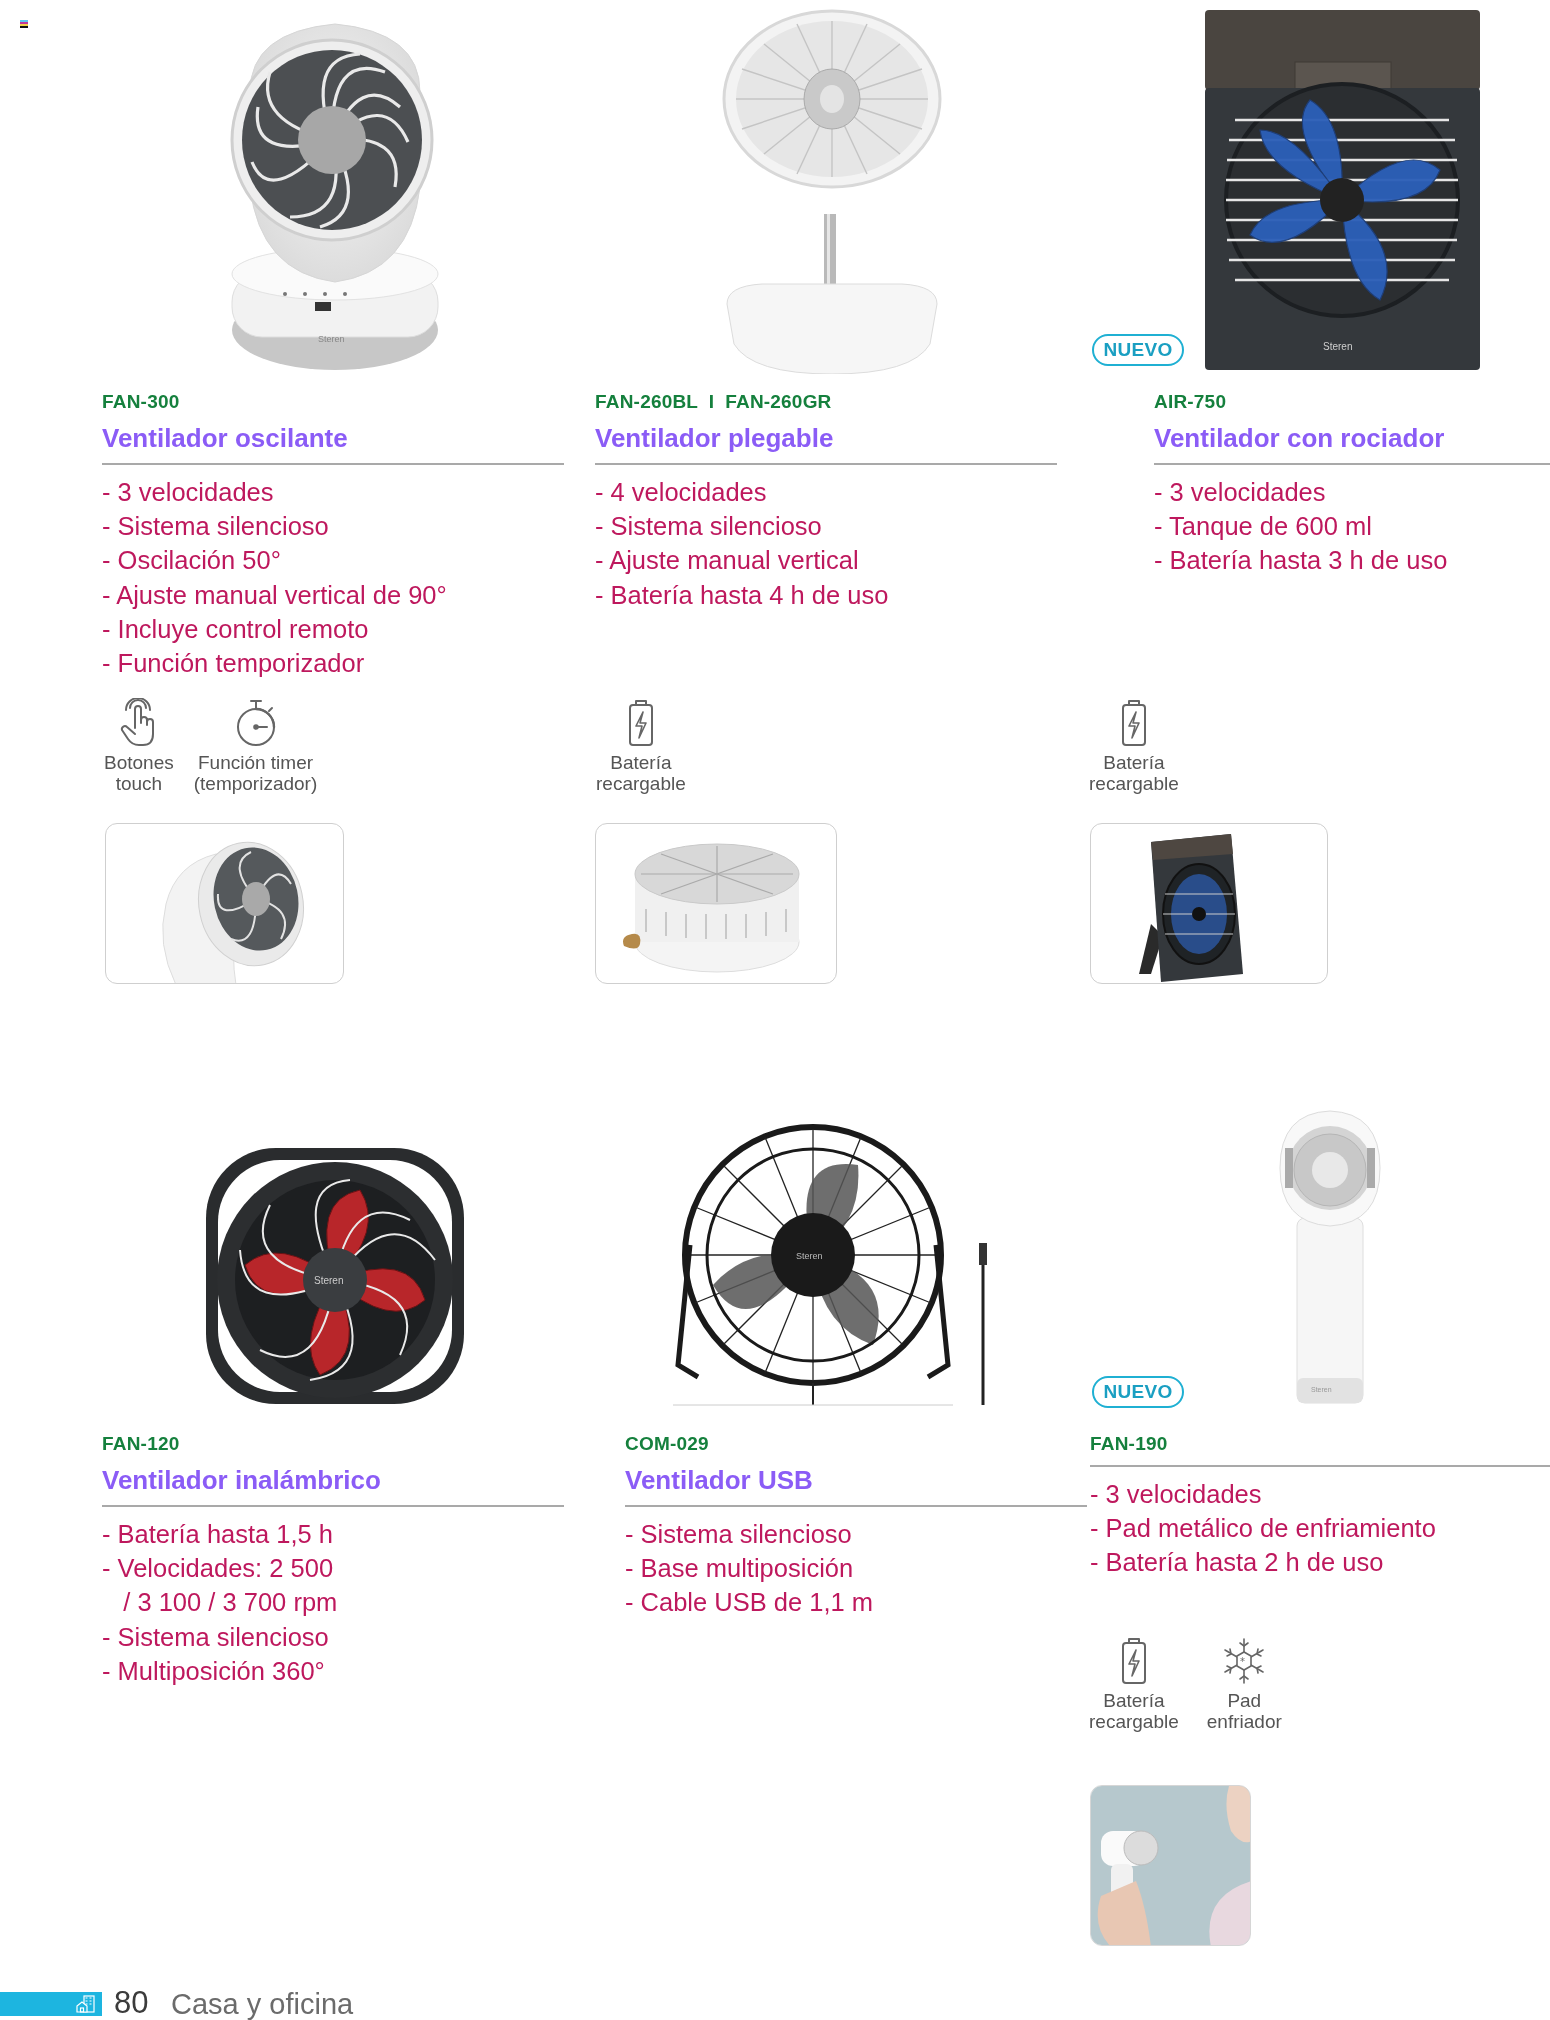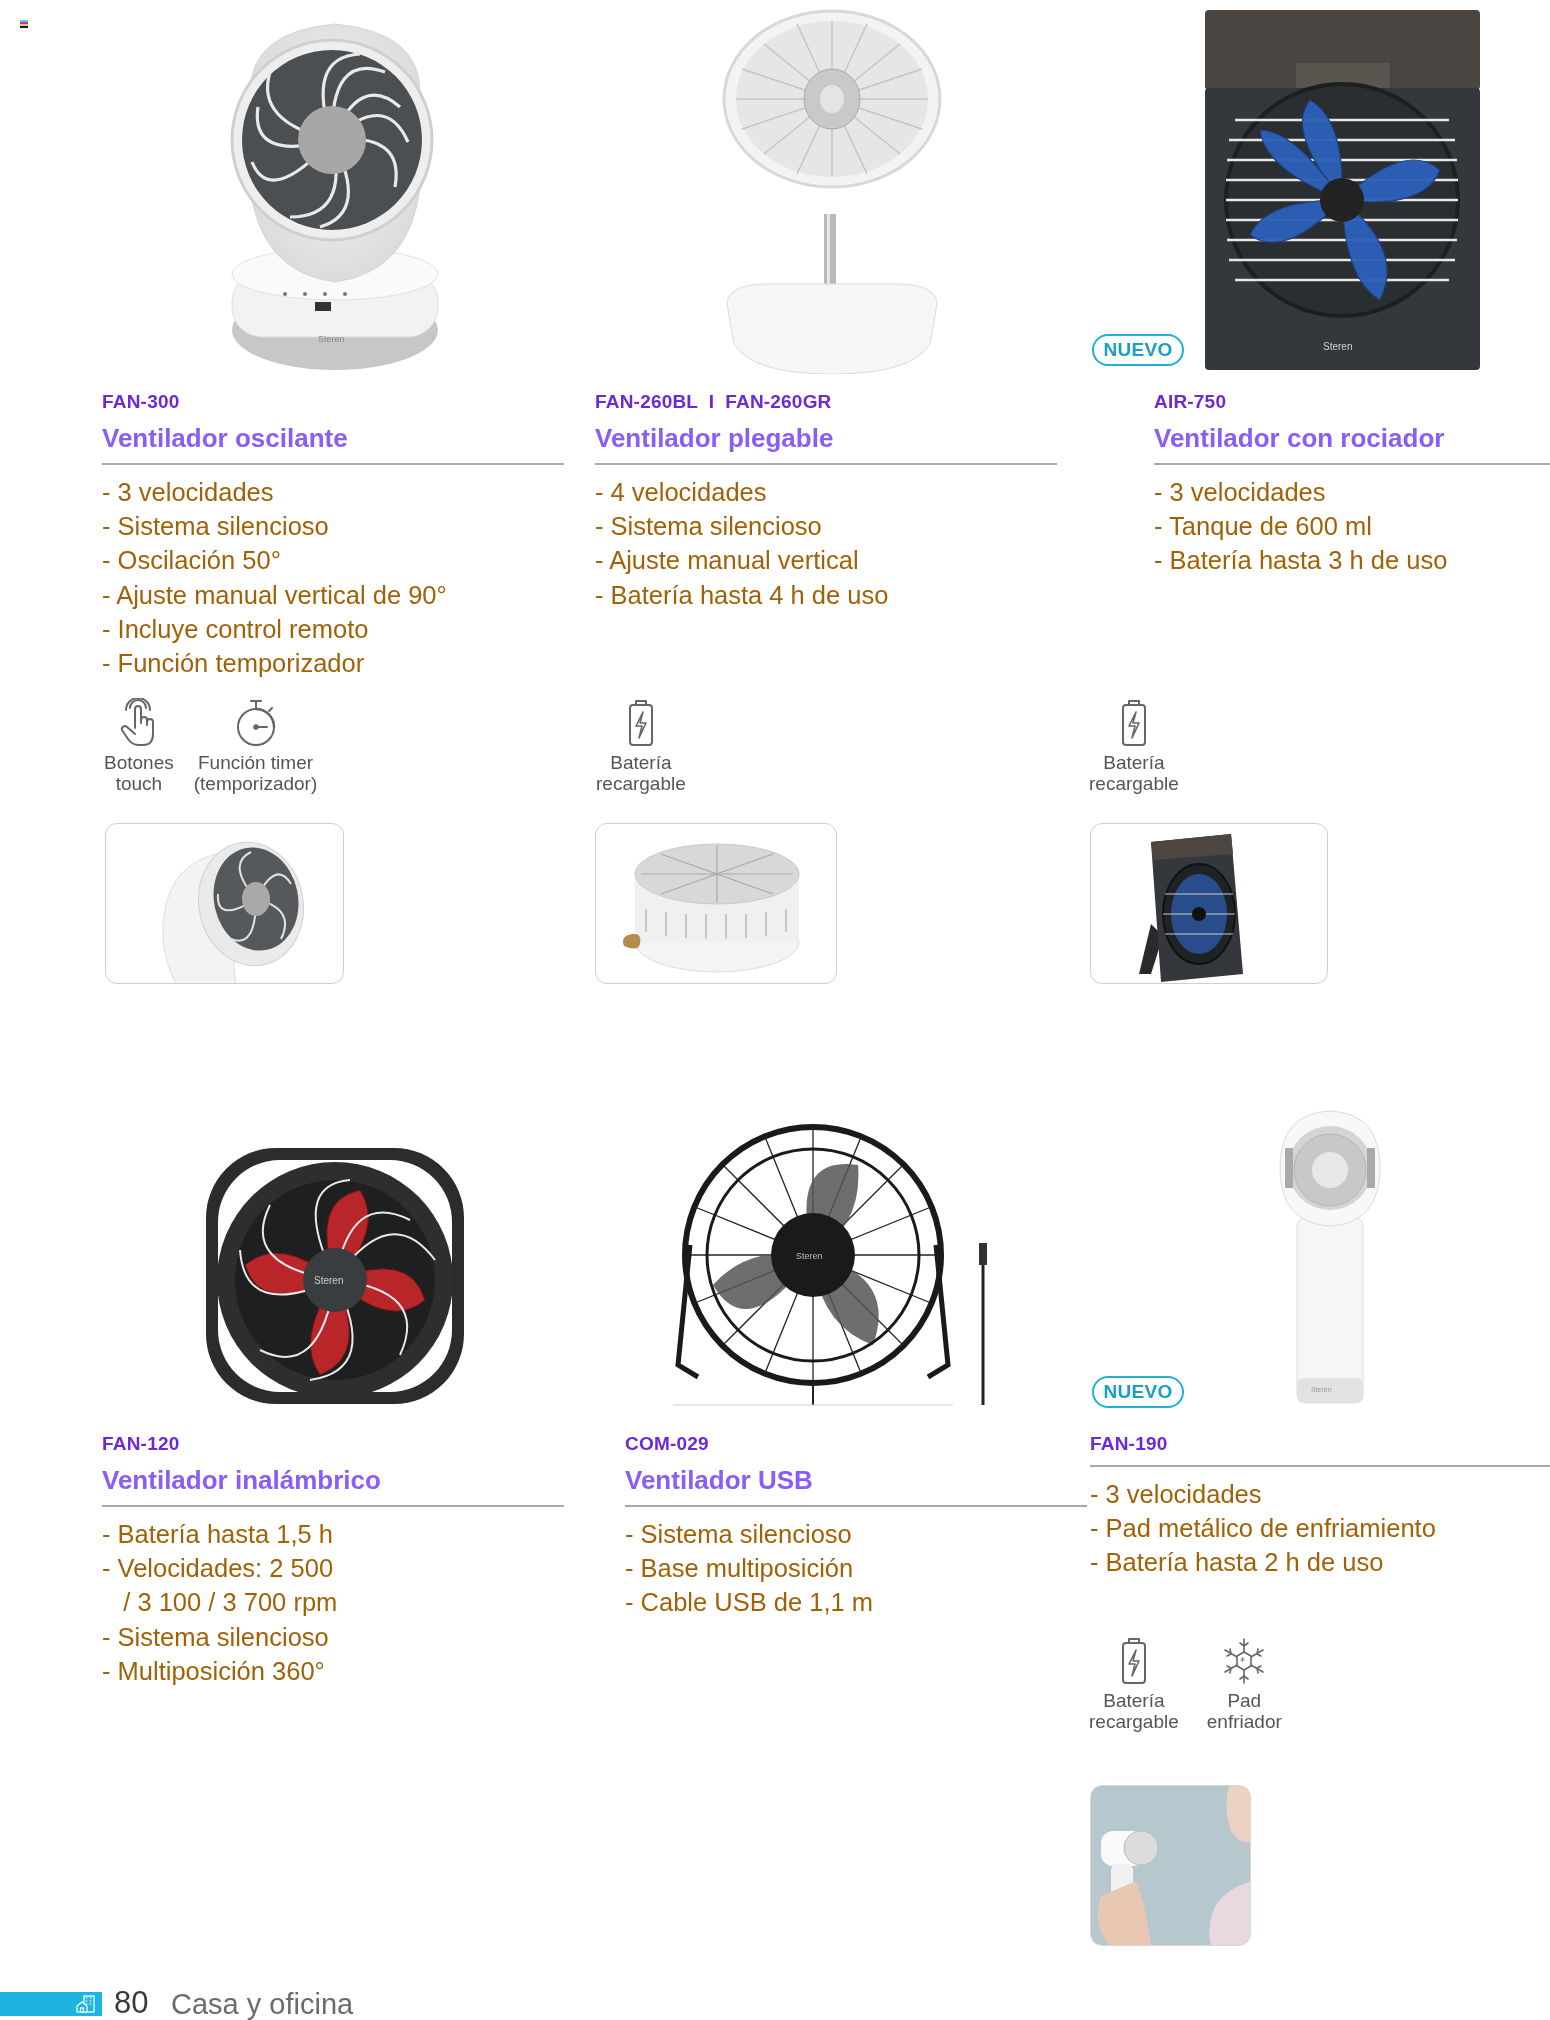--- a/index.html
+++ b/index.html
@@ -5,25 +5,25 @@
   * { box-sizing: border-box; margin: 0; padding: 0; }
   html, body { width: 1550px; height: 2020px; background: #ffffff; overflow: hidden; }
   body { position: relative; font-family: "Liberation Sans", "DejaVu Sans", sans-serif; color: #444; }
 
   .reg-mark { position: absolute; left: 20px; top: 20px; width: 8px; height: 9px; }
   .reg-mark span { display: block; height: 2px; width: 8px; }
 
   .product-img { position: absolute; }
 
   .block { position: absolute; width: 462px; }
-  .model { font-size: 19px; font-weight: bold; color: #6d28d9; letter-spacing: 0.2px; height: 24px; line-height: 24px; }
+  .model { font-size: 19px; font-weight: bold; color: #15803d; letter-spacing: 0.2px; height: 24px; line-height: 24px; }
   .title { font-size: 26px; font-weight: bold; color: #8b5cf6; margin-top: 8px; line-height: 32px; }
   .rule { height: 2px; background: #a9a9a9; margin-top: 9px; }
   .features { list-style: none; margin-top: 10px; }
-  .features li { font-size: 25.5px; line-height: 34.2px; color: #a16207; white-space: nowrap; }
+  .features li { font-size: 25.5px; line-height: 34.2px; color: #be185d; white-space: nowrap; }
 
   .icons { position: absolute; display: flex; gap: 18px; }
   .feat-icon { display: flex; flex-direction: column; align-items: center; }
   .feat-icon svg { width: 48px; height: 50px; display: block; margin-bottom: 4px; }
   .feat-icon .lbl { font-size: 19px; line-height: 21px; color: #555; text-align: left; white-space: nowrap; }
 
   .thumb { position: absolute; border: 1.5px solid #cfcfcf; border-radius: 12px; overflow: hidden; background: #fff; }
 
   .badge { position: absolute; width: 92px; height: 32px; border: 2.5px solid #1fb0d3; border-radius: 16px; color: #1a9fc2; font-weight: bold; font-size: 19px; text-align: center; line-height: 27px; letter-spacing: 0.3px; }
 

